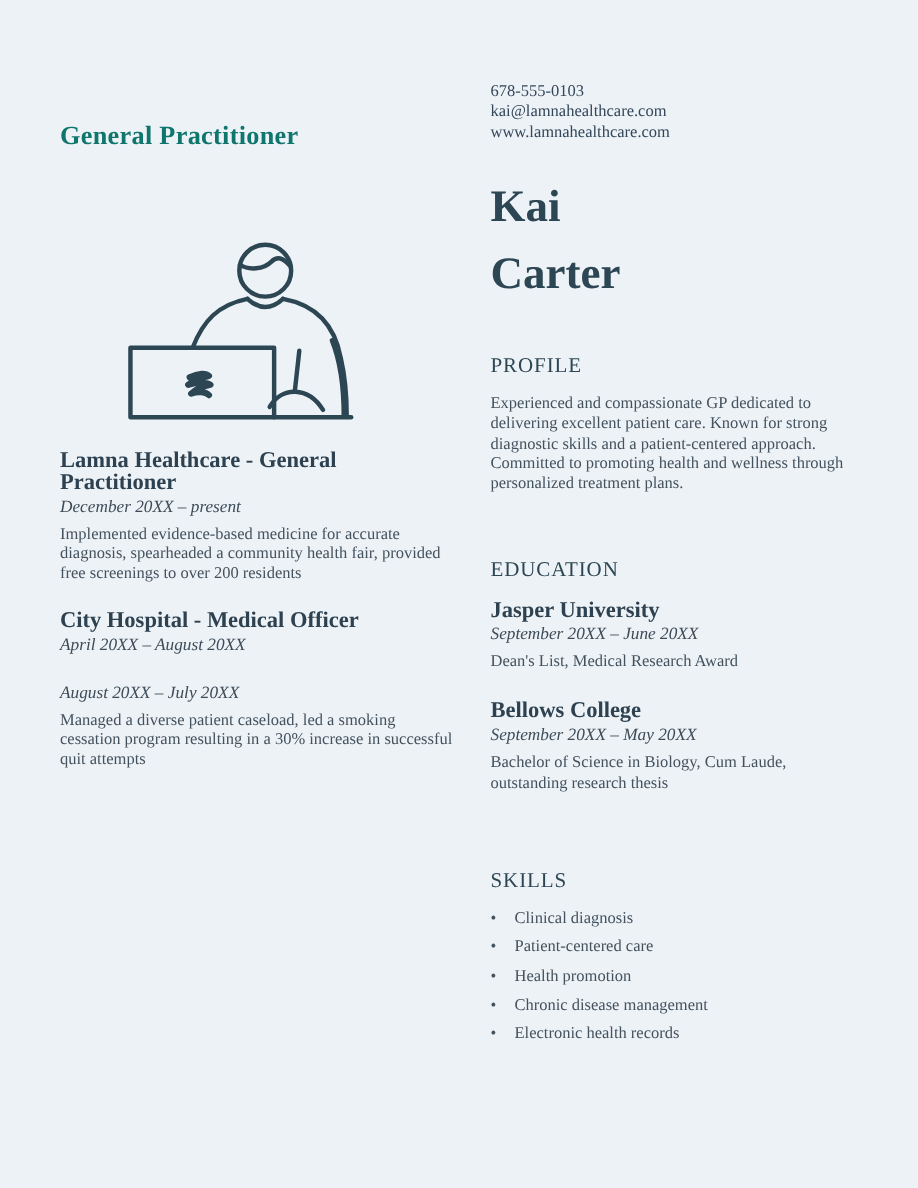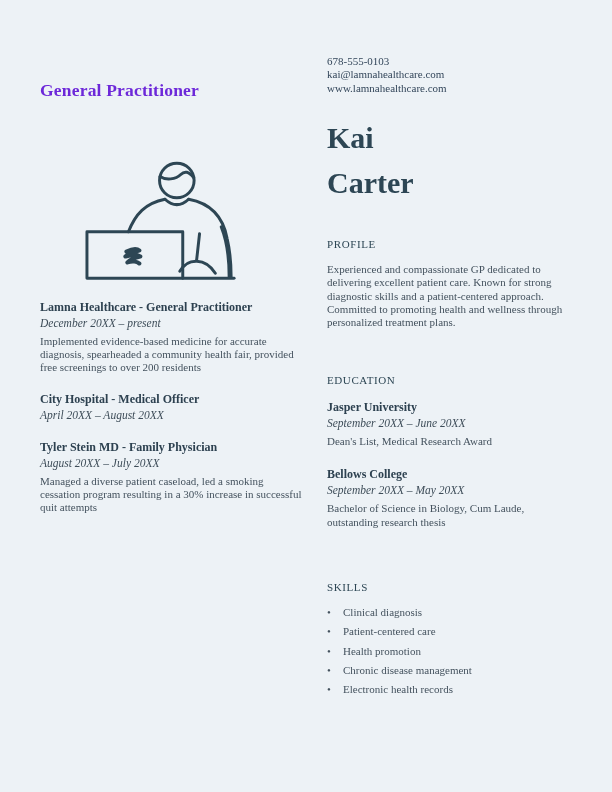--- a/index.html
+++ b/index.html
@@ -14,54 +14,54 @@
     color: #2d4654;
     overflow: hidden;
   }
   .col-left  { position: absolute; left: 40px;  top: 0; width: 262px; }
   .col-right { position: absolute; left: 327px; top: 0; width: 247px; }
 
   .job-title-heading {
     margin-top: 80px;
     font-size: 17.5px;
     letter-spacing: 0.2px;
-    color: #6d28d9;
+    color: #0f766e;
   }
   .illustration { display: block; margin: 46px 0 0 44px; }
 
   .contact { margin-top: 55px; font-size: 11px; line-height: 13.4px; color: #33465a; }
   .name {
     margin-top: 20px;
     font-size: 30px;
     line-height: 45px;
     color: #2d4654;
   }
 
   .section-heading {
-    font-size: 11px;
+    font-size: 14px;
     letter-spacing: 0.6px;
     font-weight: 400;
     color: #2d4654;
     line-height: 19px;
   }
   .sh-profile   { margin-top: 30px; }
   .sh-work      { margin-top: 57px; }
   .sh-education { margin-top: 42px; }
   .sh-skills    { margin-top: 49px; }
 
   .body-text {
     font-size: 11px;
     line-height: 13.2px;
     color: #44525e;
   }
   .profile-text { margin-top: 9px; }
 
   .entry { margin-top: 13px; }
   .entry + .entry { margin-top: 17px; }
-  .entry-title { font-size: 12px; font-weight: bold; line-height: 15px; color: #2d4150; }
+  .entry-title { font-size: 15px; font-weight: bold; line-height: 15px; color: #2d4150; }
   .entry-dates { font-size: 11.5px; font-style: italic; line-height: 15px; margin-top: 1px; color: #3d4c58; }
   .entry-desc  { margin-top: 4px; }
 
   .edu-list .entry { margin-top: 10px; }
   .edu-list .entry + .entry { margin-top: 19px; }
 
   .skills-list { list-style: none; margin-top: 10px; }
   .skills-list li {
     display: flex;
     align-items: baseline;
@@ -109,21 +109,20 @@
     <div class="entry">
       <div class="entry-title">Lamna Healthcare - General Practitioner</div>
       <div class="entry-dates">December 20XX – present</div>
       <div class="entry-desc body-text">Implemented evidence-based medicine for accurate diagnosis, spearheaded a community health fair, provided free screenings to over 200 residents</div>
     </div>
     <div class="entry">
       <div class="entry-title">City Hospital - Medical Officer</div>
       <div class="entry-dates">April 20XX – August 20XX</div>
     </div>
     <div class="entry">
-      <div class="entry-title">Tyler Stein MD - Family Physician</div>
       <div class="entry-dates">August 20XX – July 20XX</div>
       <div class="entry-desc body-text">Managed a diverse patient caseload, led a smoking cessation program resulting in a 30% increase in successful quit attempts</div>
     </div>
   </div>
 
   <div class="col-right">
     <div class="contact">
       <div>678-555-0103</div>
       <div>kai@lamnahealthcare.com</div>
       <div>www.lamnahealthcare.com</div>

